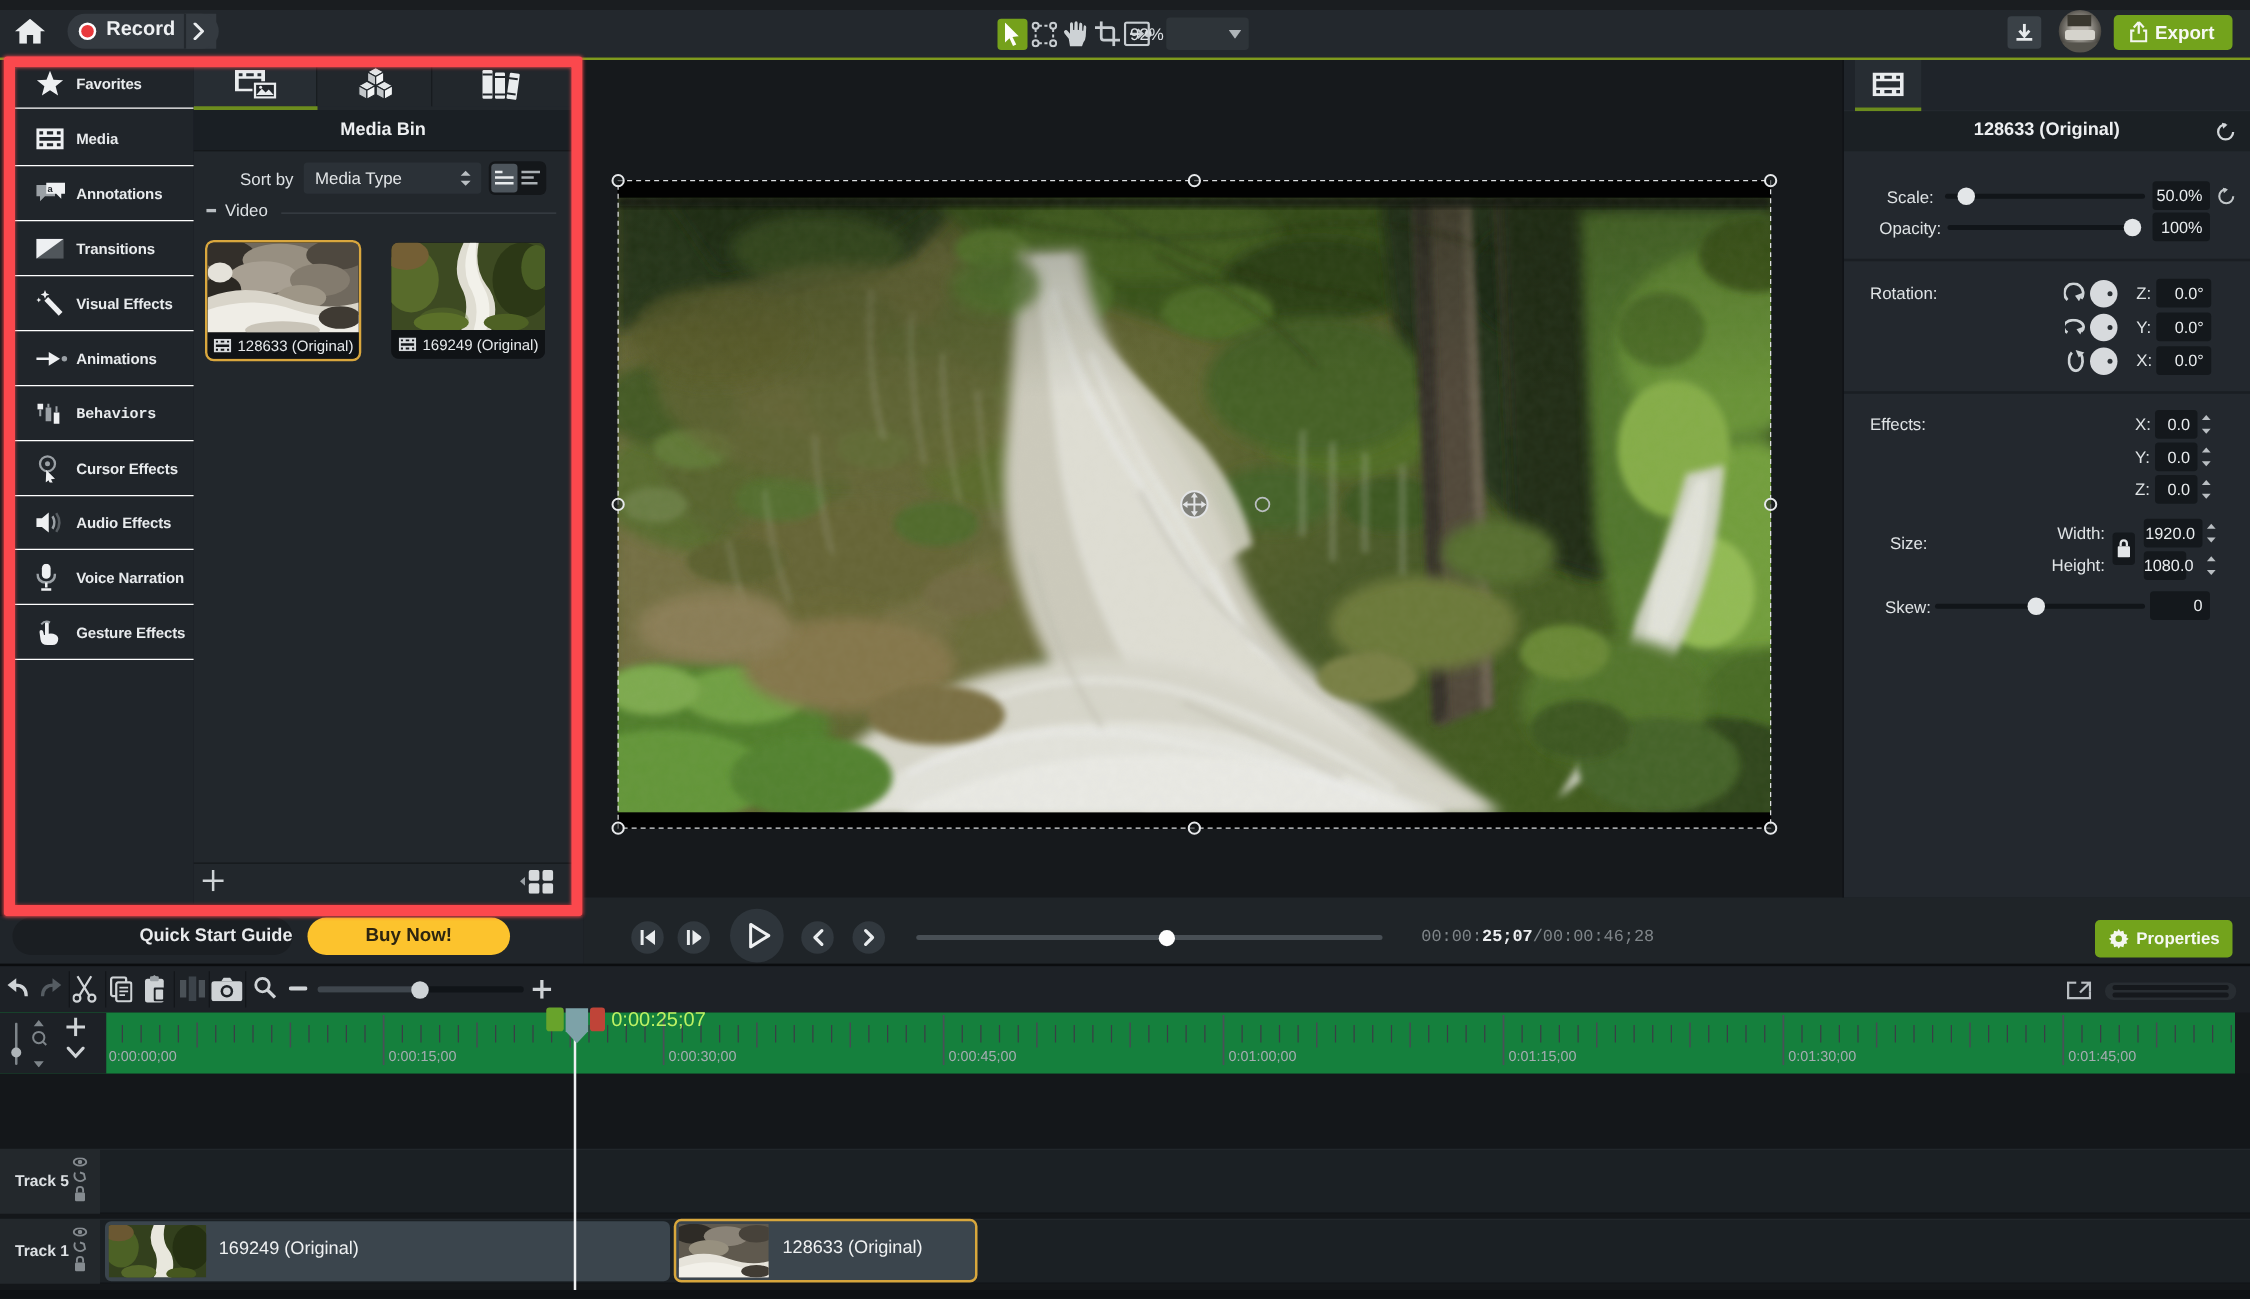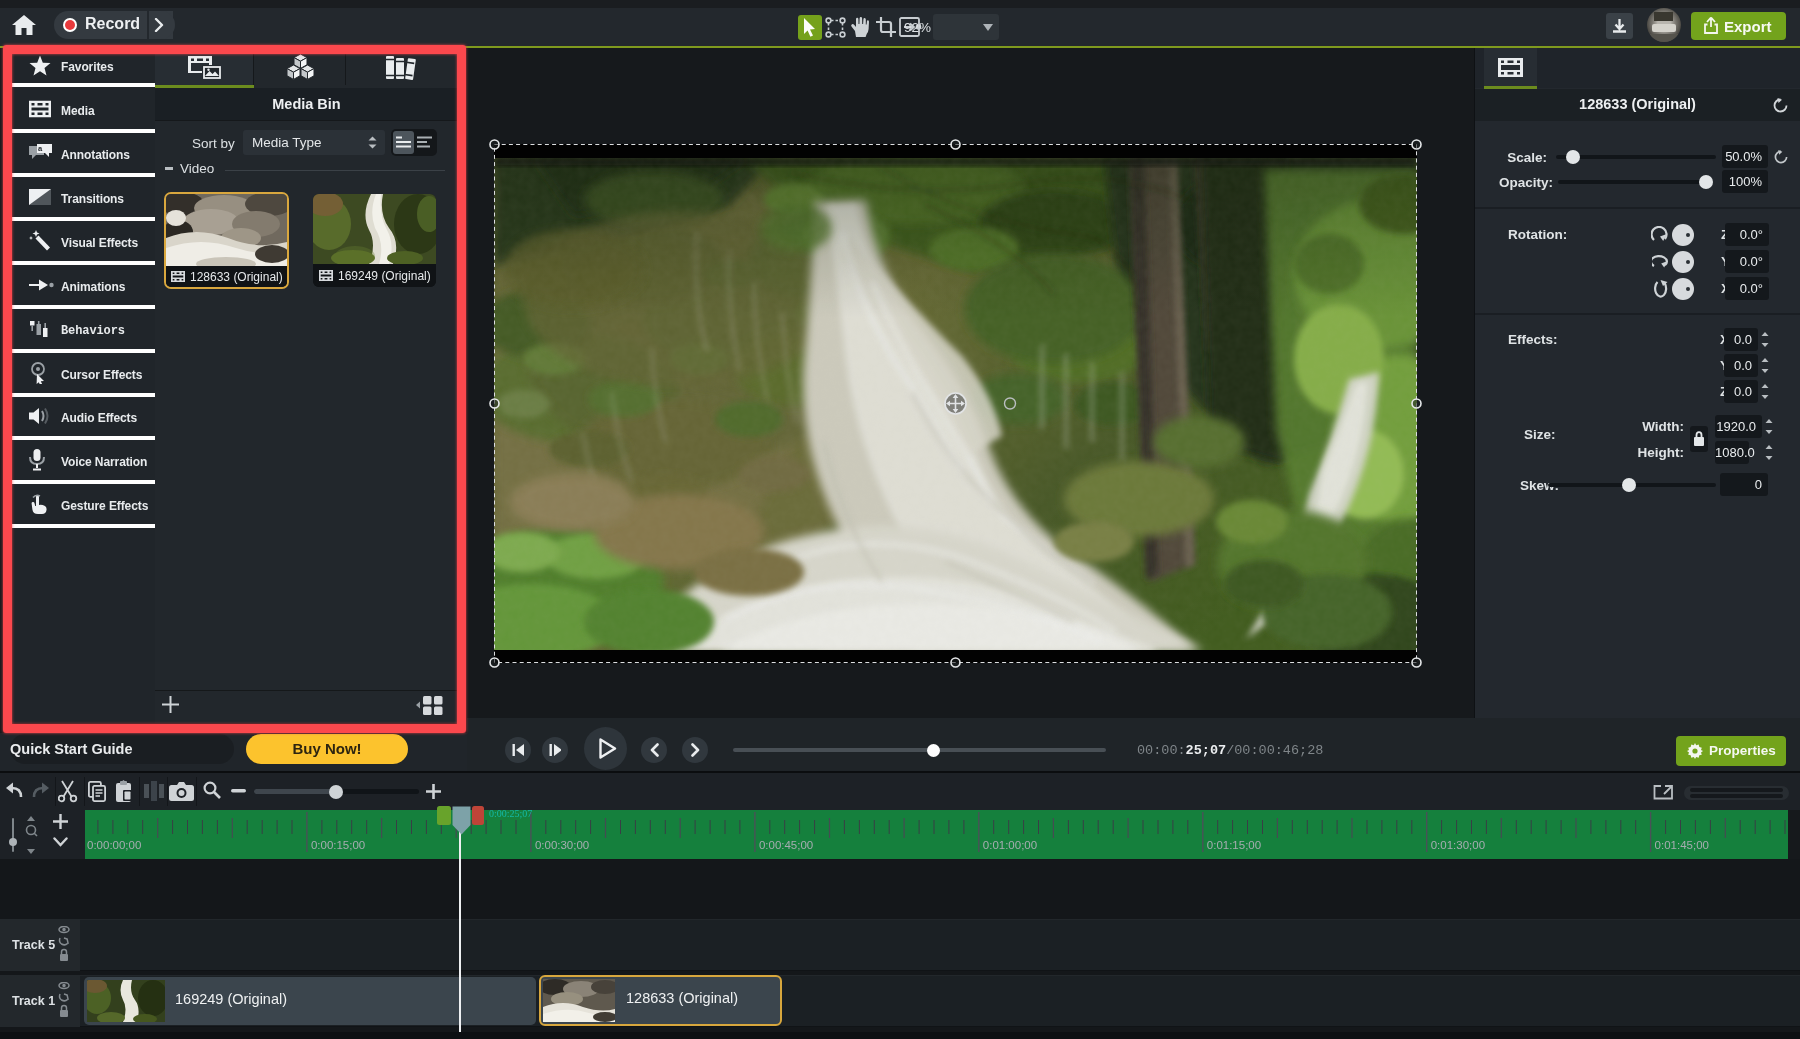--- a/index.html
+++ b/index.html
@@ -1,23 +1,23 @@
 <!DOCTYPE html>
 <html><head>
 <meta charset="utf-8">
 <style>
   * { margin:0; padding:0; box-sizing:border-box; }
   html,body { width:1800px; height:1039px; overflow:hidden; background:#16191c;
     font-family:"Liberation Sans", sans-serif; }
   .abs { position:absolute; }
   #stage { position:relative; width:1800px; height:1039px; }
-  .mi { position:absolute; left:0; width:143px; height:44px; line-height:44px; border-bottom:4px solid #ffffff; }
+  .mi { position:absolute; left:0; width:143px; height:44px; line-height:44px; border-bottom:1px solid #ffffff; }
   .mi .mico { position:absolute; left:17px; top:50%; transform:translateY(-50%); width:28px; display:flex; align-items:center; }
   .mi .mtxt { position:absolute; left:49px; font-size:12px; font-weight:700; color:#e8ebed; letter-spacing:-0.1px; white-space:nowrap; }
-  .lbl { font-size:13.5px; font-weight:700; color:#dfe3e5;padding-left:12px; }
+  .lbl { font-size:13.5px; font-weight:400; color:#dfe3e5; }
   .vbox { height:23px; background:#14181c; border-radius:3px; color:#e9ecee; font-size:13px;
           text-align:right; line-height:23px; padding-right:6px; }
   .knob { width:22px; height:22px; border-radius:50%; background:#d7dadd; }
   .knob .kdot { position:absolute; right:4px; top:9px; width:4px; height:4px; border-radius:50%; background:#2a2f34; }
   .pbtn { width:26px; height:26px; border-radius:50%; background:#31383e; }
   .thead { position:absolute; left:0; width:80px; height:52px; background:#23282c; }
   .tlbl { position:absolute; left:12px; top:19px; font-size:12.5px; font-weight:700; color:#dde1e4; }
 </style>
 </head>
 <body>
@@ -644,21 +644,21 @@
     <div class="abs lbl" style="left:33px;top:430px;">Skew:</div>
     <div class="abs" style="left:73px;top:435px;width:168px;height:4px;background:#111519;border-radius:2px;"></div>
     <div class="abs" style="left:147px;top:430px;width:14px;height:14px;border-radius:50%;background:#e3e6e8;"></div>
     <div class="abs vbox" style="left:245px;top:425px;width:48px;">0</div>
   </div>
   <div class="abs" style="left:1474px;top:48px;width:1px;height:670px;background:#0e1114;"></div>
 
   <div class="abs" style="left:3px;top:45px;width:463px;height:688px;border:9px solid #fb484d;border-radius:3px;box-shadow:0 0 3px rgba(250,70,75,.9), inset 0 0 3px rgba(250,70,75,.9);z-index:40;"></div>
 
   <div class="abs" style="left:10px;top:734px;width:224px;height:30px;border-radius:15px;background:#1a1e22;"></div>
-  <div class="abs" style="left:10px;top:734px;width:224px;height:30px;text-align:left;line-height:30px;font-size:14.5px;font-weight:700;color:#e9ebed;">Quick Start Guide</div>
+  <div class="abs" style="left:10px;top:734px;width:224px;height:30px;text-align:right;line-height:30px;font-size:14.5px;font-weight:700;color:#e9ebed;">Quick Start Guide</div>
   <div class="abs" style="left:246px;top:734px;width:162px;height:30px;border-radius:15px;background:#fcc32d;"></div>
   <div class="abs" style="left:246px;top:734px;width:162px;height:30px;text-align:center;line-height:30px;font-size:15px;font-weight:700;color:#2d2510;">Buy Now!</div>
 
   <div id="playbar"></div>
 
   <div class="abs" style="left:1676px;top:736px;width:110px;height:30px;background:#73a31c;border-radius:4px;"></div>
   <svg class="abs" style="left:1687px;top:743px;" width="16" height="16" viewBox="0 0 16 16">
     <path d="M8 0 L9.2 2.2 L11.7 1.6 L12.3 4.1 L14.8 4.7 L14 7 L16 8 L14 9.5 L14.8 11.7 L12.3 12.2 L11.7 14.7 L9.2 14 L8 16 L6.8 14 L4.3 14.7 L3.7 12.2 L1.2 11.7 L2 9.5 L0 8 L2 7 L1.2 4.7 L3.7 4.1 L4.3 1.6 L6.8 2.2 Z" fill="#f3f6ee"></path>
     <circle cx="8" cy="8" r="2.6" fill="#73a31c"></circle>
   </svg>
@@ -930,16 +930,16 @@
       <div class="abs" style="left:85px;top:13px;font-size:14.5px;color:#eff1f2;">128633 (Original)</div>
     </div>
   </div>
 
   <div class="abs" style="left:459px;top:810px;width:1.5px;height:222px;background:#eef0f2;z-index:30;"></div>
   <div class="abs" style="left:437px;top:806px;width:14px;height:19px;background:#68a32b;border-radius:2.5px;z-index:31;"></div>
   <svg class="abs" style="left:452px;top:806px;z-index:31;" width="19" height="29" viewBox="0 0 19 29">
       <path d="M0.5 0.5 H18.5 V19 L9.5 28.5 L0.5 19 Z" fill="#7da2a8"></path>
     </svg>
   <div class="abs" style="left:472px;top:806px;width:12px;height:19px;background:#bf4438;border-radius:2.5px;z-index:31;"></div>
-  <div class="abs" style="left:489px;top:808px;font-size:10px;color:#14b8a6;z-index:31;font-family:Liberation Serif, serif;">0:00:25;07</div>
+  <div class="abs" style="left:489px;top:808px;font-size:16px;color:#bef264;z-index:31;">0:00:25;07</div>
   <div class="abs" style="left:0;top:1032px;width:1800px;height:7px;background:#0d1013;"></div>
 
 </div>
 
 </body></html>

